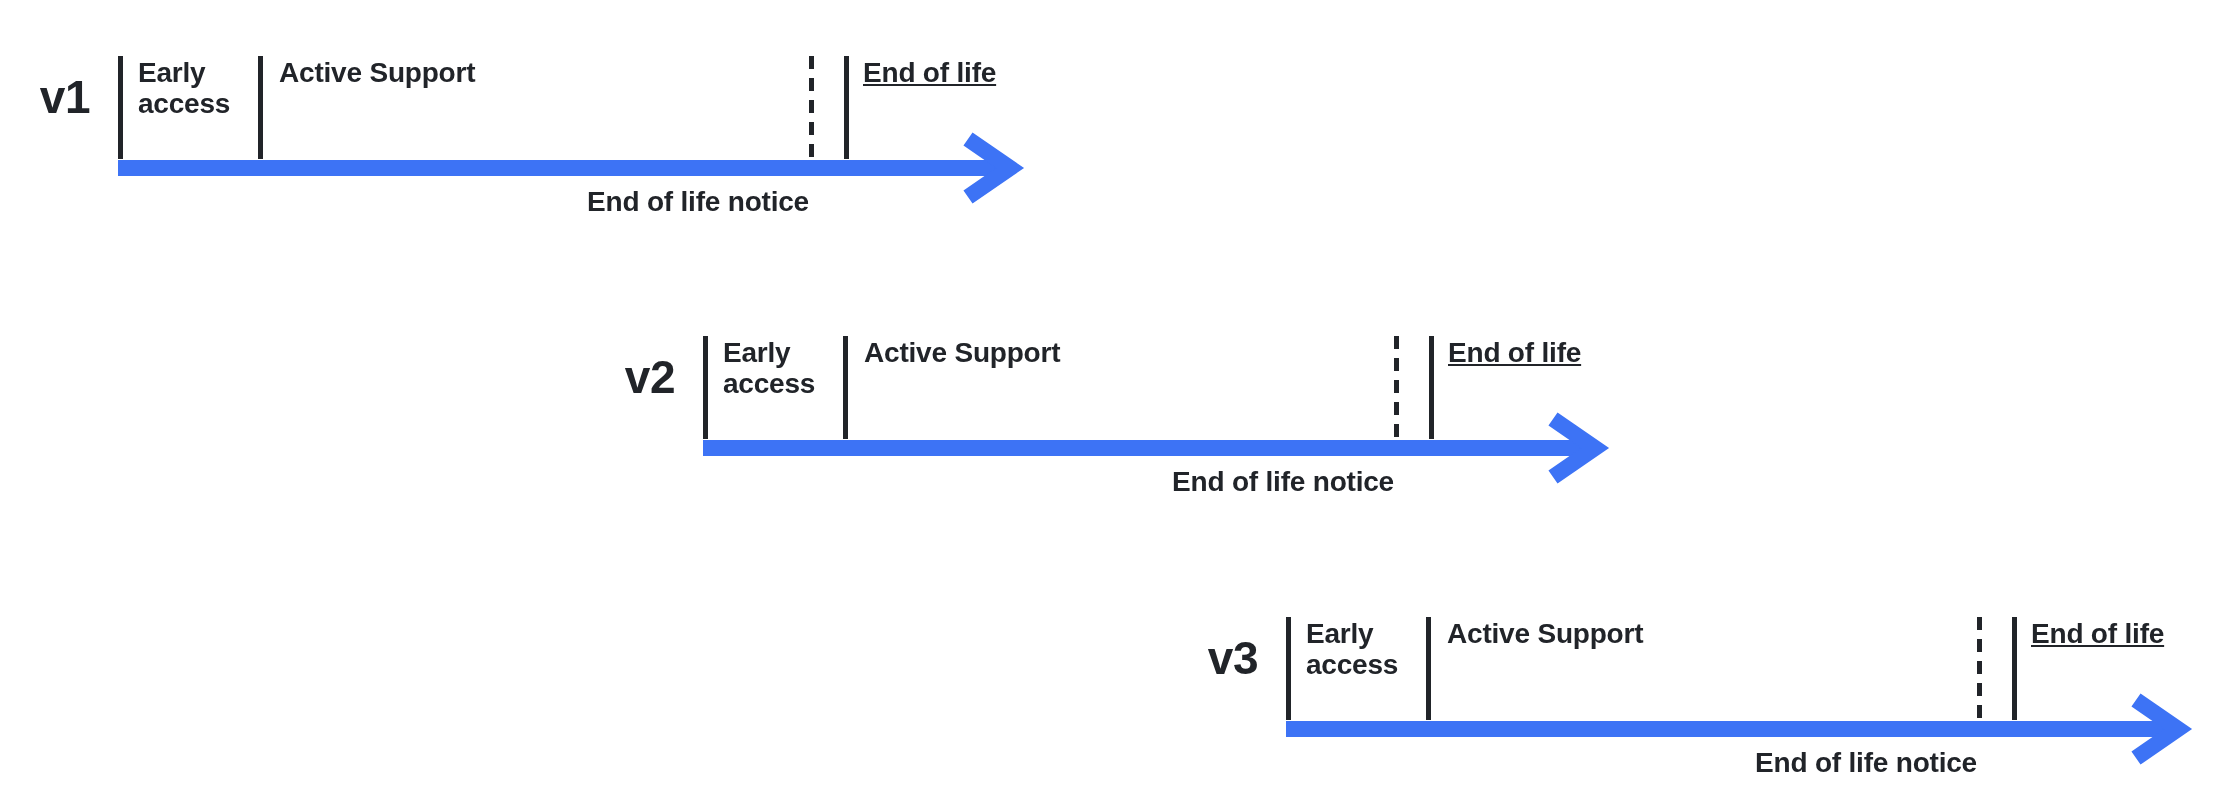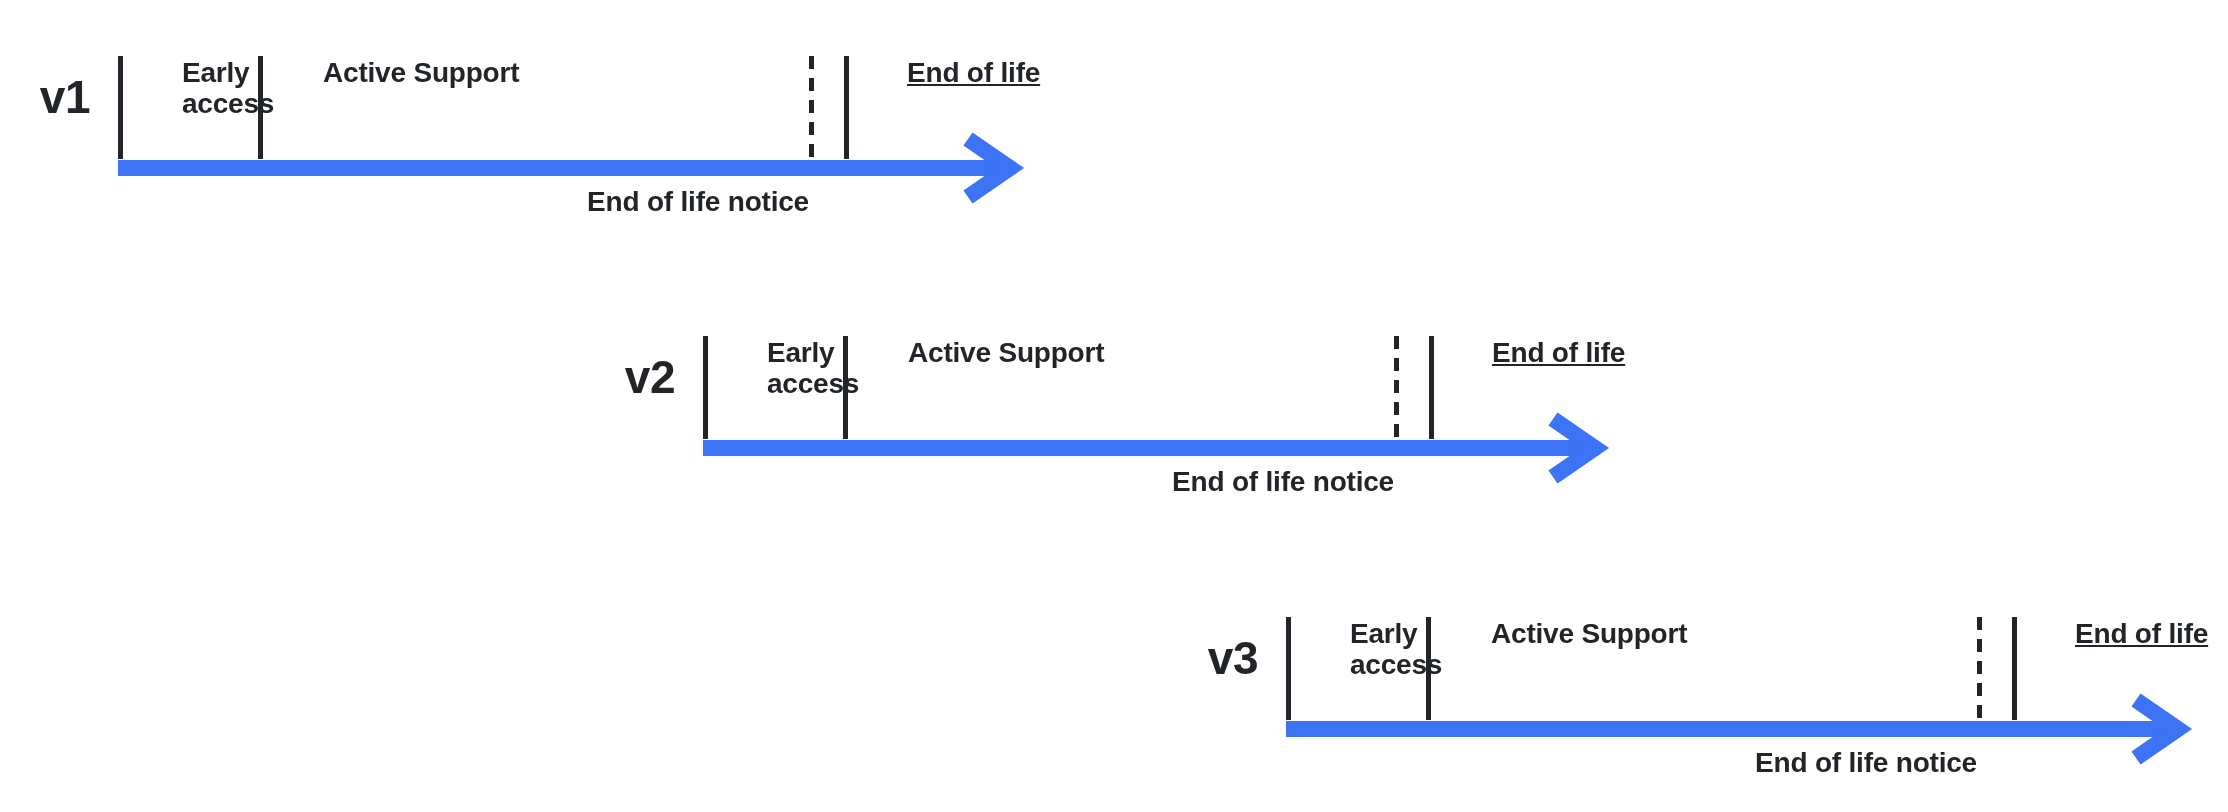--- a/index.html
+++ b/index.html
@@ -66,21 +66,20 @@
       transparent 13px, transparent 22px
     );
   }
   .lbl {
     position: absolute;
     font-size: 28px;
     font-weight: 700;
     line-height: 31px;
     letter-spacing: -0.2px;
     color: var(--text);
-    margin-left: 44px;
   }
   .lbl-early   { left: 20px;  top: 1px; width: 126px; }
   .lbl-active  { left: 161px; top: 1px; white-space: nowrap; }
   .lbl-eol     { left: 745px; top: 1px; white-space: nowrap; text-decoration: underline; }
   .lbl-notice  {
     right: -691px;          
     top: 130px;
     white-space: nowrap;
     text-align: right;
   }

